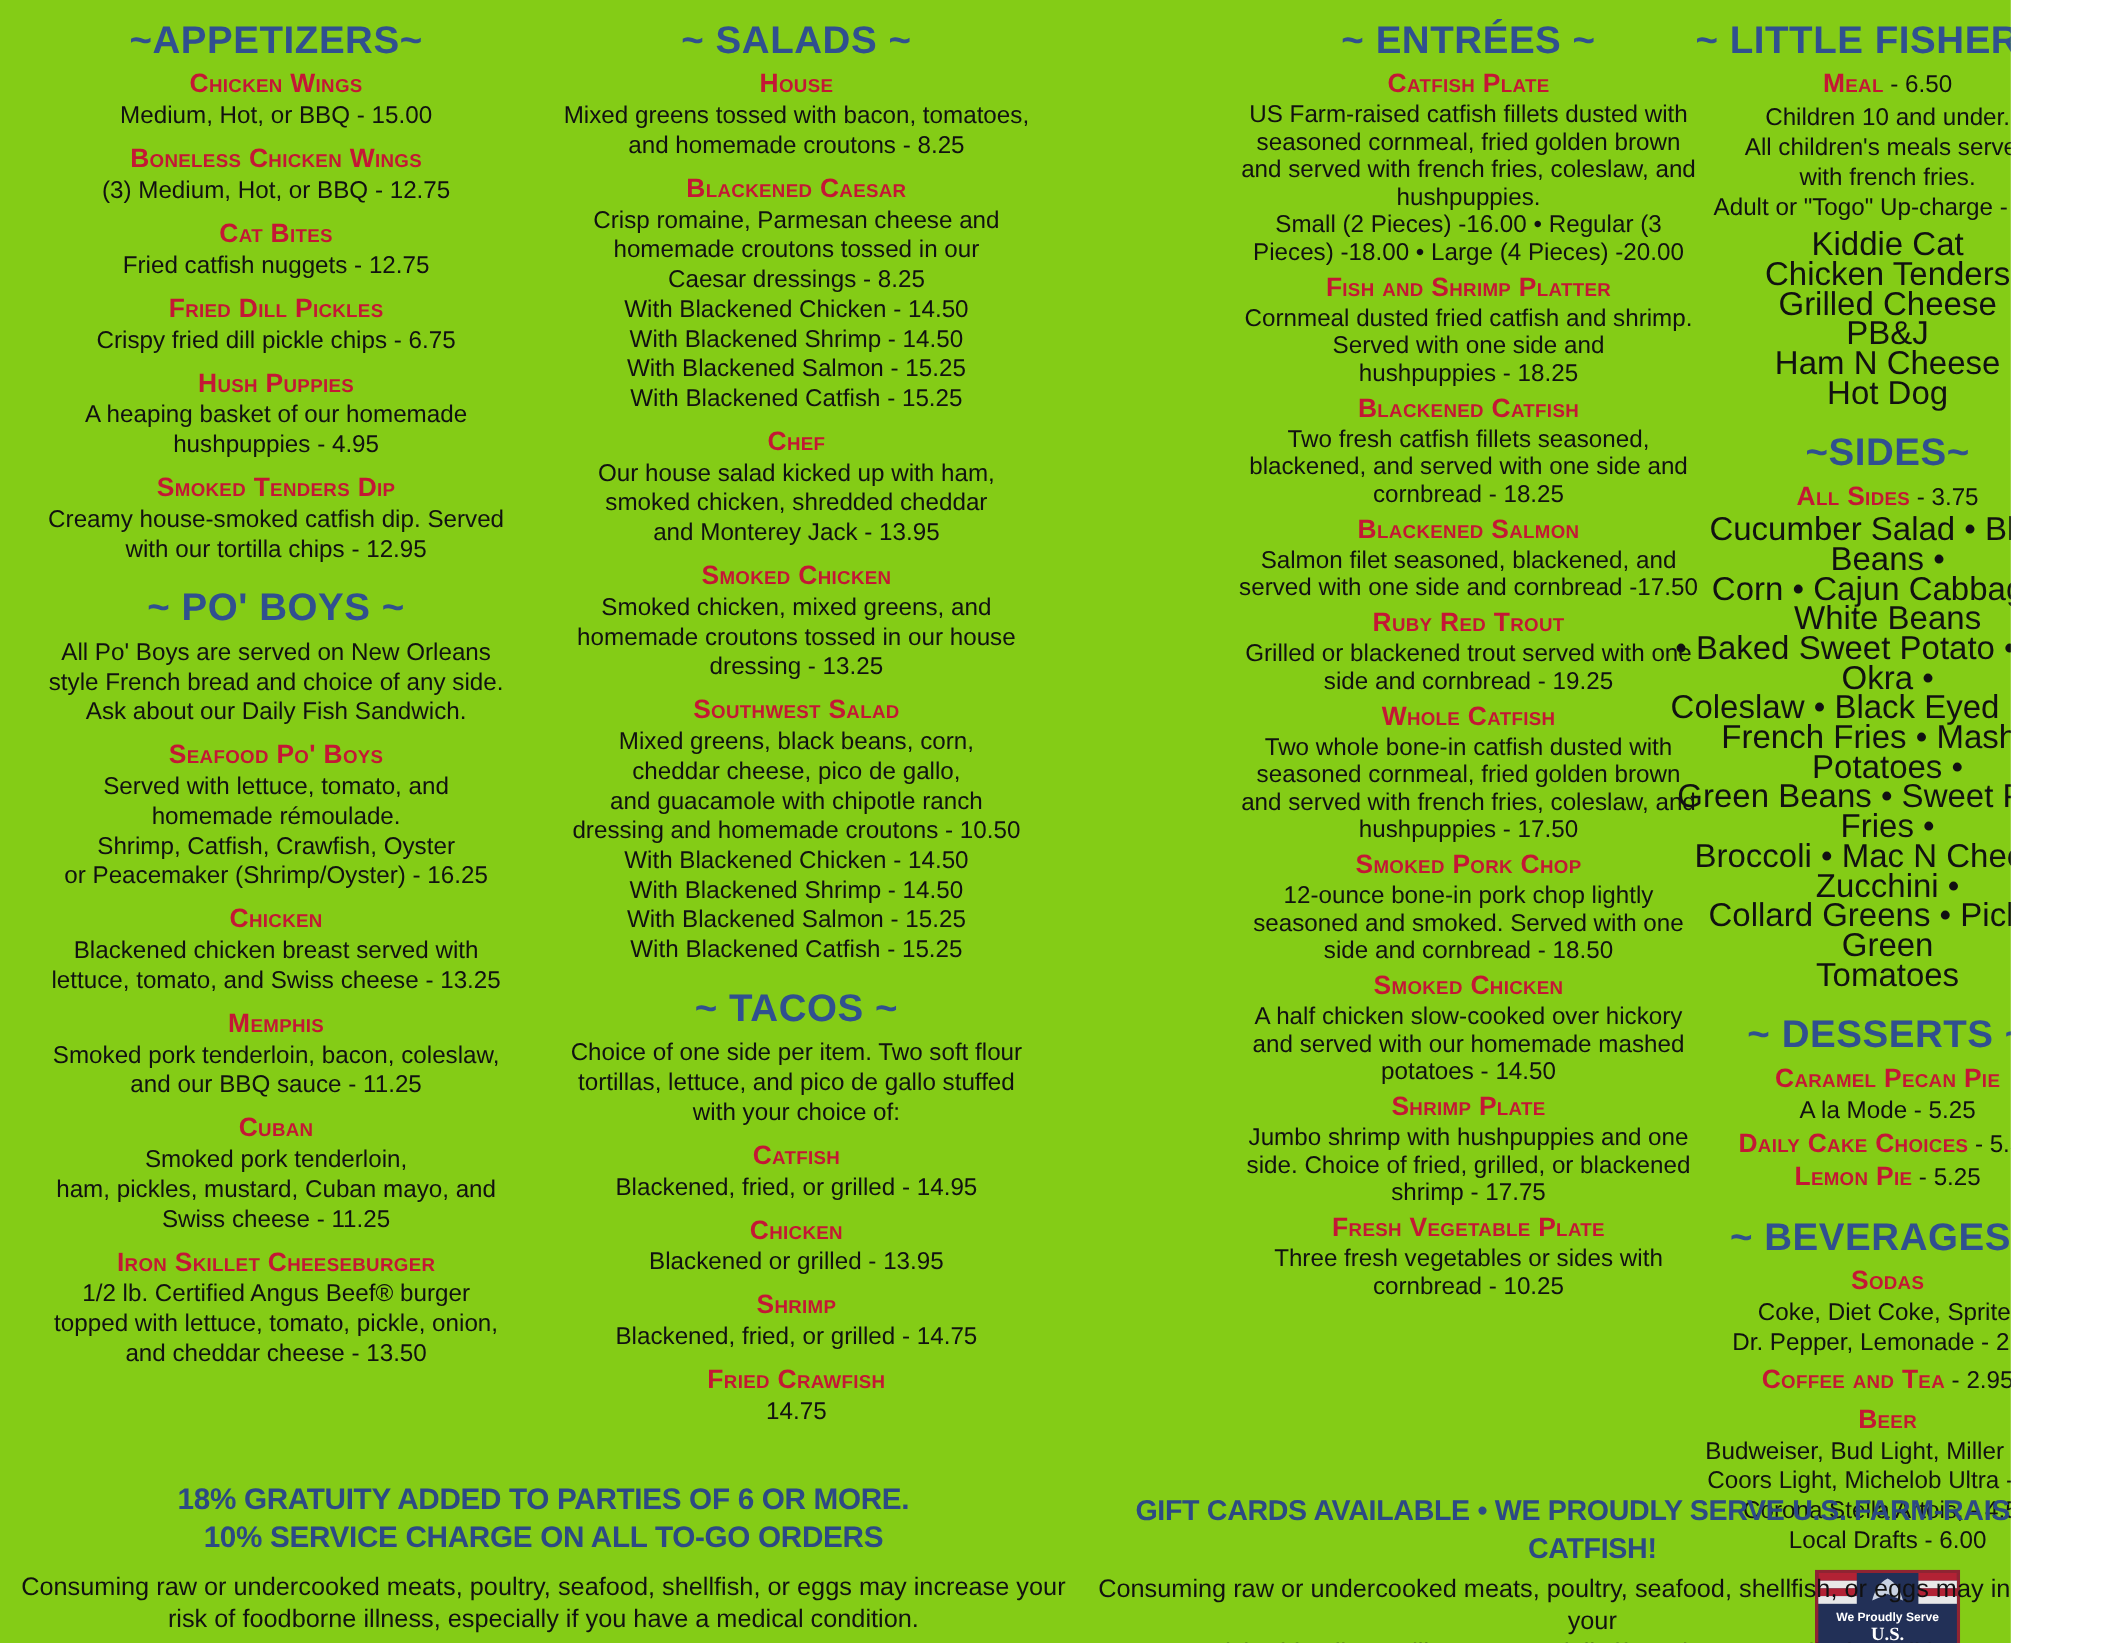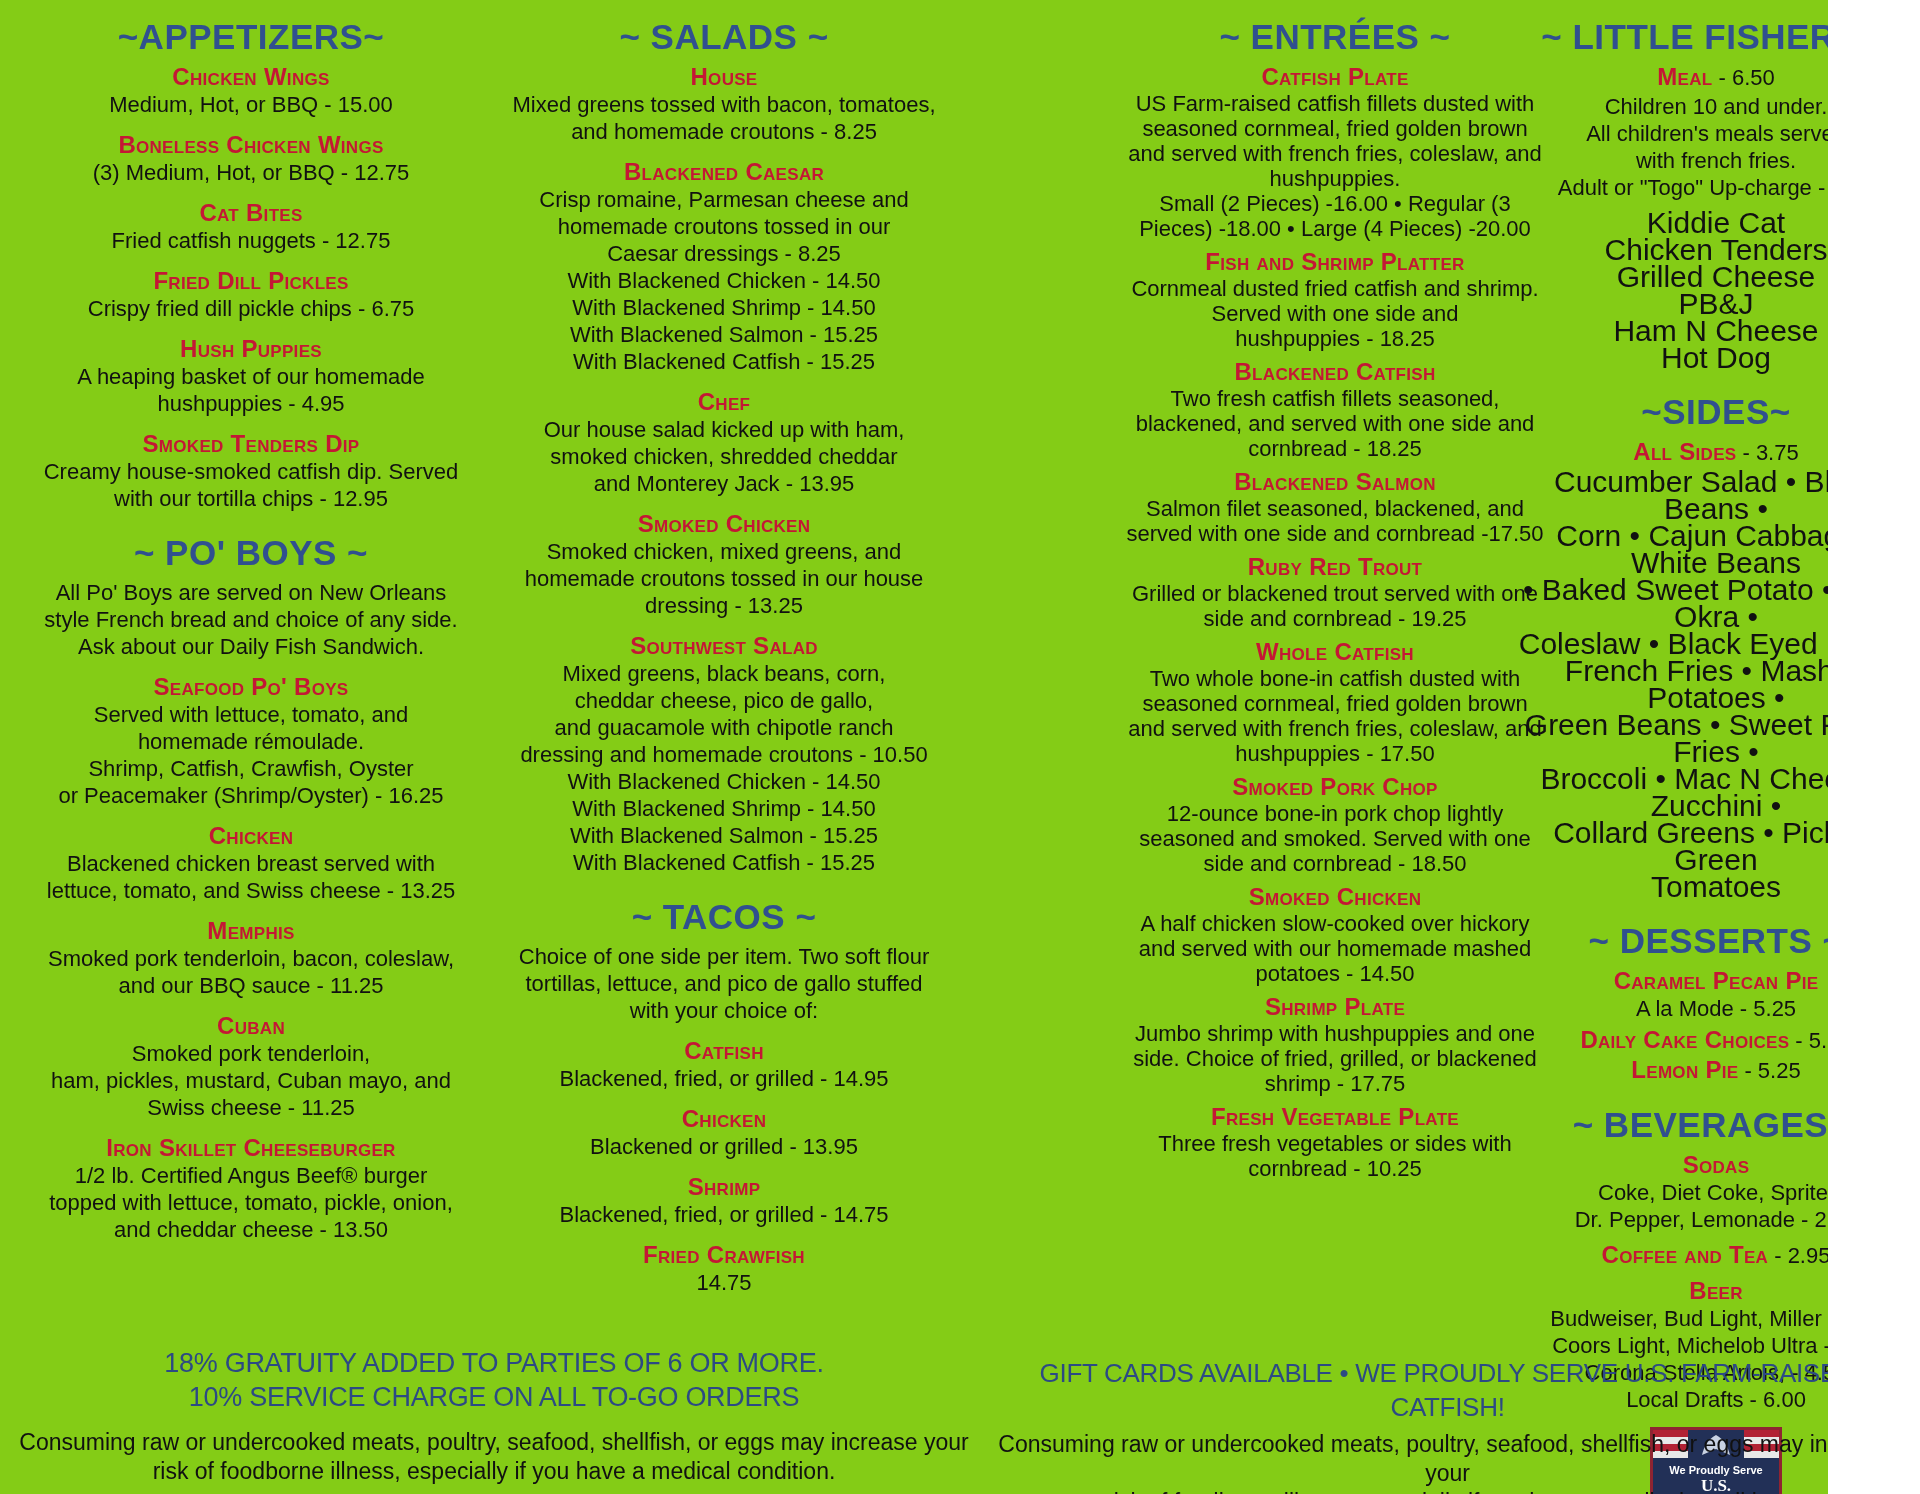--- a/index.html
+++ b/index.html
@@ -27,21 +27,21 @@
 
   .nm-line { margin-bottom:2px; }
   .pr { font-size:22px; font-weight:400; color:#111; margin-left:6px; font-variant:normal; }
 
   .c4-block { margin-bottom:8px; }
 
   .logos { display:flex; justify-content:center; align-items:center; gap:28px; margin-top:14px;flex-direction:column; }
 
   .footer-left  { position:absolute; left:10px;  top:1346px; width:968px; text-align:center; }
   .footer-right { position:absolute; left:985px; top:1356px; width:925px; text-align:center; }
-  .f-blue { color:#2c4a84; font-weight:400; font-size:27px; line-height:34px; letter-spacing:-0.3px;text-align:center; }
+  .f-blue { color:#2c4a84; font-weight:700; font-size:27px; line-height:34px; letter-spacing:-0.3px;text-align:center; }
   .footer-right .f-blue { font-size:26px; }
   .f-disc { margin-top:14px; font-size:23px; line-height:29px; white-space:pre-line; color:#111; }
   .footer-right .f-disc { margin-top:6px; }
 </style>
 </head>
 <body>
 
 <div class="page">
 
   <div class="col" id="col1">

